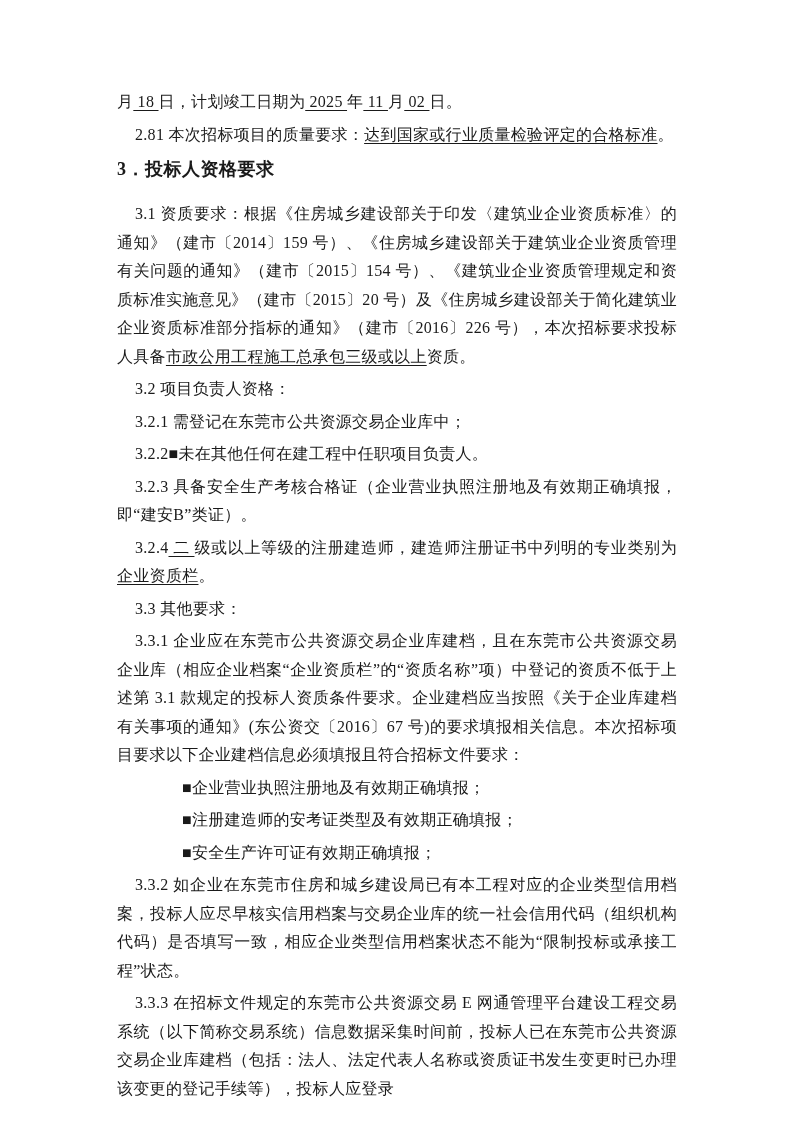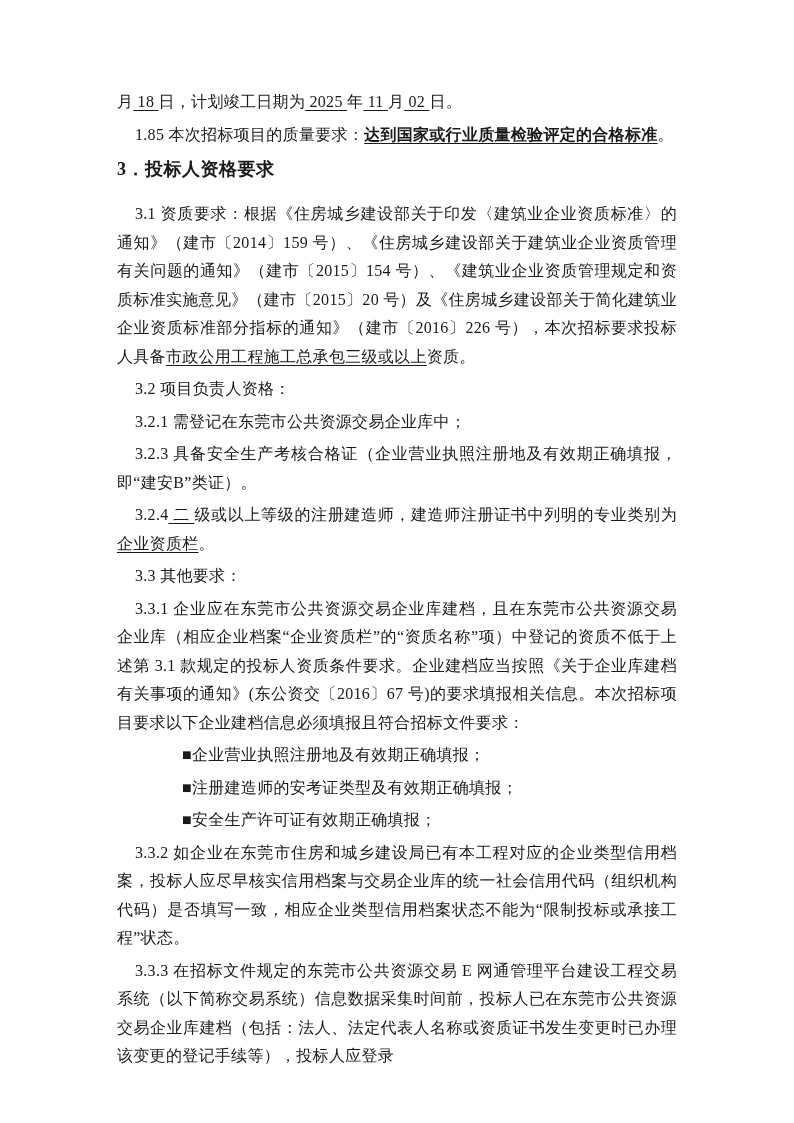--- a/index.html
+++ b/index.html
@@ -47,35 +47,36 @@
     margin: 2px 0 15px 0;
     text-indent: 0;
     letter-spacing: 0.5px;
   }
   .seg-u {
     text-decoration: underline;
     text-underline-offset: 3px;
     text-decoration-thickness: 1px;
   }
   .seg-b {
-    font-weight: bold;
+    font-weight: normal;
     margin-top: 16px;
   }
 </style>
 </head>
 <body>
 
 <div class="page">
   <div class="doc-body">
       <p class="no-indent"><span>月</span><span class="seg-u">&nbsp;18&nbsp;</span><span>日，计划竣工日期为</span><span class="seg-u">&nbsp;2025&nbsp;</span><span>年</span><span class="seg-u">&nbsp;11&nbsp;</span><span>月</span><span class="seg-u">&nbsp;02&nbsp;</span><span>日。</span></p>
-      <p class="indent"><span>1.85 本次招标项目的质量要求：</span><span class="seg-u seg-b">达到国家或行业质量检验评定的合格标准</span><span>。</span></p>
+      <p class="indent"><span>2.81 本次招标项目的质量要求：</span><span class="seg-u seg-b">达到国家或行业质量检验评定的合格标准</span><span>。</span></p>
       <h2 class="heading"><span>3．投标人资格要求</span></h2>
       <p class="indent"><span>3.1 资质要求：根据《住房城乡建设部关于印发〈建筑业企业资质标准〉的通知》（建市〔2014〕159 号）、《住房城乡建设部关于建筑业企业资质管理有关问题的通知》（建市〔2015〕154 号）、《建筑业企业资质管理规定和资质标准实施意见》（建市〔2015〕20 号）及《住房城乡建设部关于简化建筑业企业资质标准部分指标的通知》（建市〔2016〕226 号），本次招标要求投标人具备</span><span class="seg-u">市政公用工程施工总承包三级或以上</span><span>资质。</span></p>
       <p class="indent"><span>3.2 项目负责人资格：</span></p>
       <p class="indent"><span>3.2.1 需登记在东莞市公共资源交易企业库中；</span></p>
+      <p class="indent"><span>3.2.2■未在其他任何在建工程中任职项目负责人。</span></p>
       <p class="indent"><span>3.2.3 具备安全生产考核合格证（企业营业执照注册地及有效期正确填报，即“建安B”类证）。</span></p>
       <p class="indent"><span>3.2.4</span><span class="seg-u">&nbsp;二&nbsp;</span><span>级或以上等级的注册建造师，建造师注册证书中列明的专业类别为</span><span class="seg-u">企业资质栏</span><span>。</span></p>
       <p class="indent"><span>3.3 其他要求：</span></p>
       <p class="indent"><span>3.3.1 企业应在东莞市公共资源交易企业库建档，且在东莞市公共资源交易企业库（相应企业档案“企业资质栏”的“资质名称”项）中登记的资质不低于上述第 3.1 款规定的投标人资质条件要求。企业建档应当按照《关于企业库建档有关事项的通知》(东公资交〔2016〕67 号)的要求填报相关信息。本次招标项目要求以下企业建档信息必须填报且符合招标文件要求：</span></p>
       <p class="bullet"><span>■企业营业执照注册地及有效期正确填报；</span></p>
       <p class="bullet"><span>■注册建造师的安考证类型及有效期正确填报；</span></p>
       <p class="bullet"><span>■安全生产许可证有效期正确填报；</span></p>
       <p class="indent"><span>3.3.2 如企业在东莞市住房和城乡建设局已有本工程对应的企业类型信用档案，投标人应尽早核实信用档案与交易企业库的统一社会信用代码（组织机构代码）是否填写一致，相应企业类型信用档案状态不能为“限制投标或承接工程”状态。</span></p>
       <p class="indent"><span>3.3.3 在招标文件规定的东莞市公共资源交易 E 网通管理平台建设工程交易系统（以下简称交易系统）信息数据采集时间前，投标人已在东莞市公共资源交易企业库建档（包括：法人、法定代表人名称或资质证书发生变更时已办理该变更的登记手续等），投标人应登录</span></p>
     </div>

